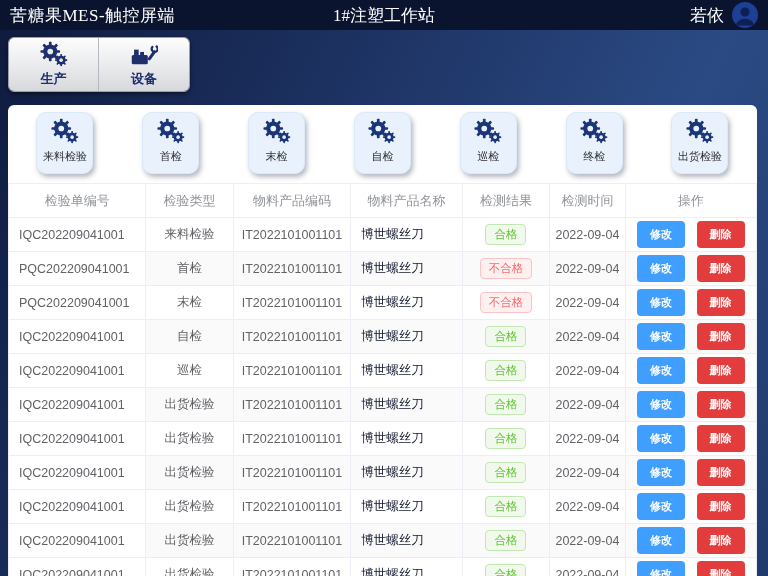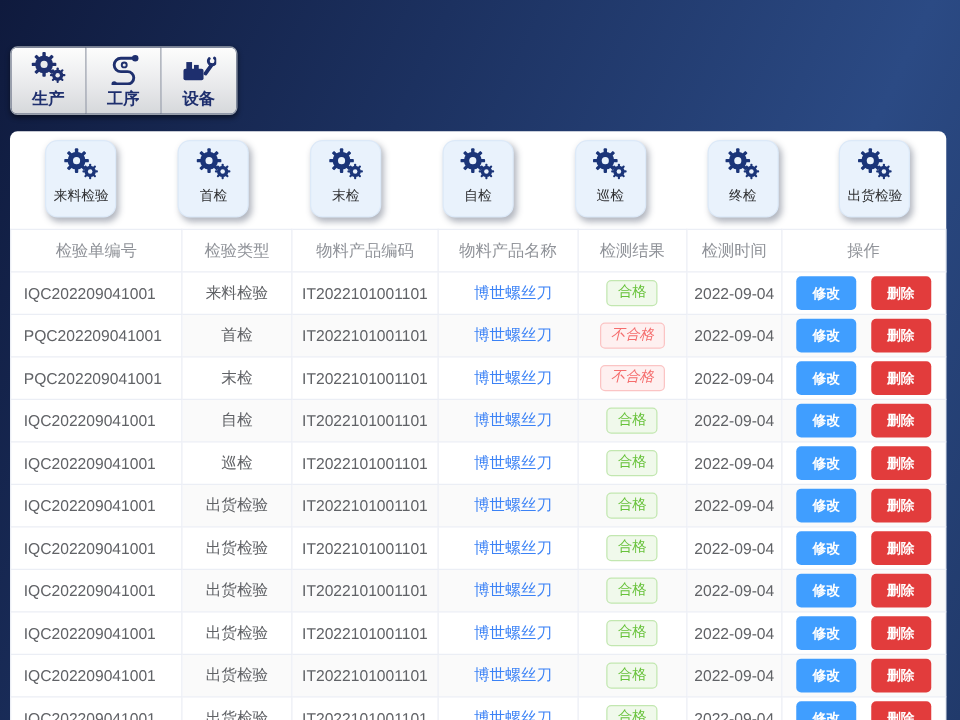--- a/index.html
+++ b/index.html
@@ -25,21 +25,21 @@
   }
   .tb-right { margin-left:auto; display:flex; align-items:center; gap:8px; cursor:pointer; }
   .avatar { width:26px; height:26px; display:inline-block; }
   
   .navbar {
     position:absolute; top:37px; left:8px; height:55px; display:flex;
     border:1px solid #99a0ac; border-radius:6px; overflow:hidden;
     box-shadow:0 2px 4px rgba(0,0,0,.45);
   }
   .nav-btn {
-    width:60px; height:100%; border:none; cursor:pointer;
+    width:90px; height:100%; border:none; cursor:pointer;
     border-right:1px solid #b4b8c0;
     background:linear-gradient(180deg,#fdfdfd 0%,#e9eaec 55%,#d6d8db 100%);
     display:flex; flex-direction:column; align-items:center; justify-content:center; gap:2px;
     color:#1e2f6e; font-weight:bold; font-size:13px;
     font-family:"Liberation Sans", sans-serif;
   }
   .nav-btn:last-child { border-right:none; }
   .nav-ico { height:26px; display:flex; align-items:center; justify-content:center; }
   
   .panel {
@@ -69,40 +69,54 @@
     height:34px; font-weight:normal; font-size:13px; color:#909399;
     border:1px solid #ebeef5; background:#ffffff; text-align:center;margin-left:40px;
   }
   .grid td {
     height:34px; border:1px solid #ebeef5; text-align:center;
     padding:0 2px; background:#ffffff; white-space:nowrap; overflow:hidden;
   }
   .grid tr.striped td { background:#fafafa; }
   .grid tr.striped td:first-child { background:#ffffff; }
   td.c-order { text-align:left; padding-left:10px; }
-  td.c-name  { text-align:center; padding-left:10px; color:#3b82f6; }
+  td.c-name  { text-align:left; padding-left:10px; color:#0f172a; }
   .badge {
     display:inline-block; padding:3px 8px; line-height:1.1;
     font-size:11.5px; border-radius:4px; border:1px solid transparent;
   }
   .badge.ok { color:#67c23a; background:#f0f9eb; border-color:#c2e7b0; }
-  .badge.ng { color:#f56c6c; background:#fef0f0; border-color:#fbc4c4;font-style:italic; }
+  .badge.ng { color:#f56c6c; background:#fef0f0; border-color:#fbc4c4; }
   .btn {
     border:none; border-radius:4px; color:#fff; cursor:pointer;
     font-size:11px; font-weight:bold; padding:6px 13px;
     font-family:"Liberation Sans", sans-serif;
   }
   .btn.edit { background:#409eff; margin-right:8px; }
   .btn.del  { background:#e23c3c; }
 </style>
 </head>
 <body>
 
 <div class="screen">
 
+  <header class="topbar">
+    <div class="tb-left">苦糖果MES-触控屏端</div>
+    <div class="tb-center">1#注塑工作站</div>
+    <div class="tb-right">
+      <span>若依</span>
+      <span class="avatar">
+        <svg width="26" height="26" viewBox="0 0 26 26">
+          <circle cx="13" cy="13" r="13" fill="#1d3f94"></circle>
+          <circle cx="13" cy="10" r="4.6" fill="#0e1f55"></circle>
+          <path d="M4 23.5 a9 6.8 0 0 1 18 0 z" fill="#0e1f55"></path>
+        </svg>
+      </span>
+    </div>
+  </header>
 
   <nav class="navbar" id="navbar">
   <button class="nav-btn">
     <span class="nav-ico">
           <svg width="30" height="27" viewBox="0 0 40 36" fill="currentColor">
             <rect x="-1.80" y="-13.11" width="3.61" height="5.51" rx="1" transform="translate(15 14) rotate(0)"></rect>
             <rect x="-1.80" y="-13.11" width="3.61" height="5.51" rx="1" transform="translate(15 14) rotate(45)"></rect>
             <rect x="-1.80" y="-13.11" width="3.61" height="5.51" rx="1" transform="translate(15 14) rotate(90)"></rect>
             <rect x="-1.80" y="-13.11" width="3.61" height="5.51" rx="1" transform="translate(15 14) rotate(135)"></rect>
             <rect x="-1.80" y="-13.11" width="3.61" height="5.51" rx="1" transform="translate(15 14) rotate(180)"></rect>
@@ -119,31 +133,20 @@
             <rect x="-1.14" y="-8.28" width="2.28" height="3.48" rx="1" transform="translate(29.5 25.5) rotate(225)"></rect>
             <rect x="-1.14" y="-8.28" width="2.28" height="3.48" rx="1" transform="translate(29.5 25.5) rotate(270)"></rect>
             <rect x="-1.14" y="-8.28" width="2.28" height="3.48" rx="1" transform="translate(29.5 25.5) rotate(315)"></rect>
             <circle cx="29.5" cy="25.5" r="6"></circle>
             <circle cx="29.5" cy="25.5" r="2.40" fill="#e9eaec"></circle>
           </svg>
         </span>
     <span class="nav-label">生产</span>
   </button>
 
-  <button class="nav-btn">
-    <span class="nav-ico">
-          <svg width="28" height="26" viewBox="0 0 36 34" fill="none" stroke="currentColor" stroke-width="3" stroke-linecap="round">
-       <path d="M29 6 H15 a7 7 0 0 0 0 14 h7 a6.5 6.5 0 0 1 0 13 H9"></path>
-       <circle cx="30" cy="6" r="3.4" fill="currentColor" stroke="none"></circle>
-       <circle cx="8" cy="33" r="2.8" fill="currentColor" stroke="none"></circle>
-       <circle cx="18.5" cy="13" r="2.6" fill="#e9eaec" stroke="currentColor" stroke-width="2"></circle>
-     </svg>
-        </span>
-    <span class="nav-label">工序</span>
-  </button>
 
 
   <button class="nav-btn">
     <span class="nav-ico">
           <svg width="28" height="26" viewBox="0 0 36 34">
        <rect x="2" y="17" width="21" height="12" rx="2" fill="currentColor"></rect>
        <rect x="5" y="10" width="6" height="8" fill="currentColor"></rect>
        <rect x="13" y="13" width="5" height="5" fill="currentColor"></rect>
        <g stroke="currentColor" fill="none" stroke-linecap="round">
          <path d="M25 22 L31.5 13" stroke-width="4"></path>

